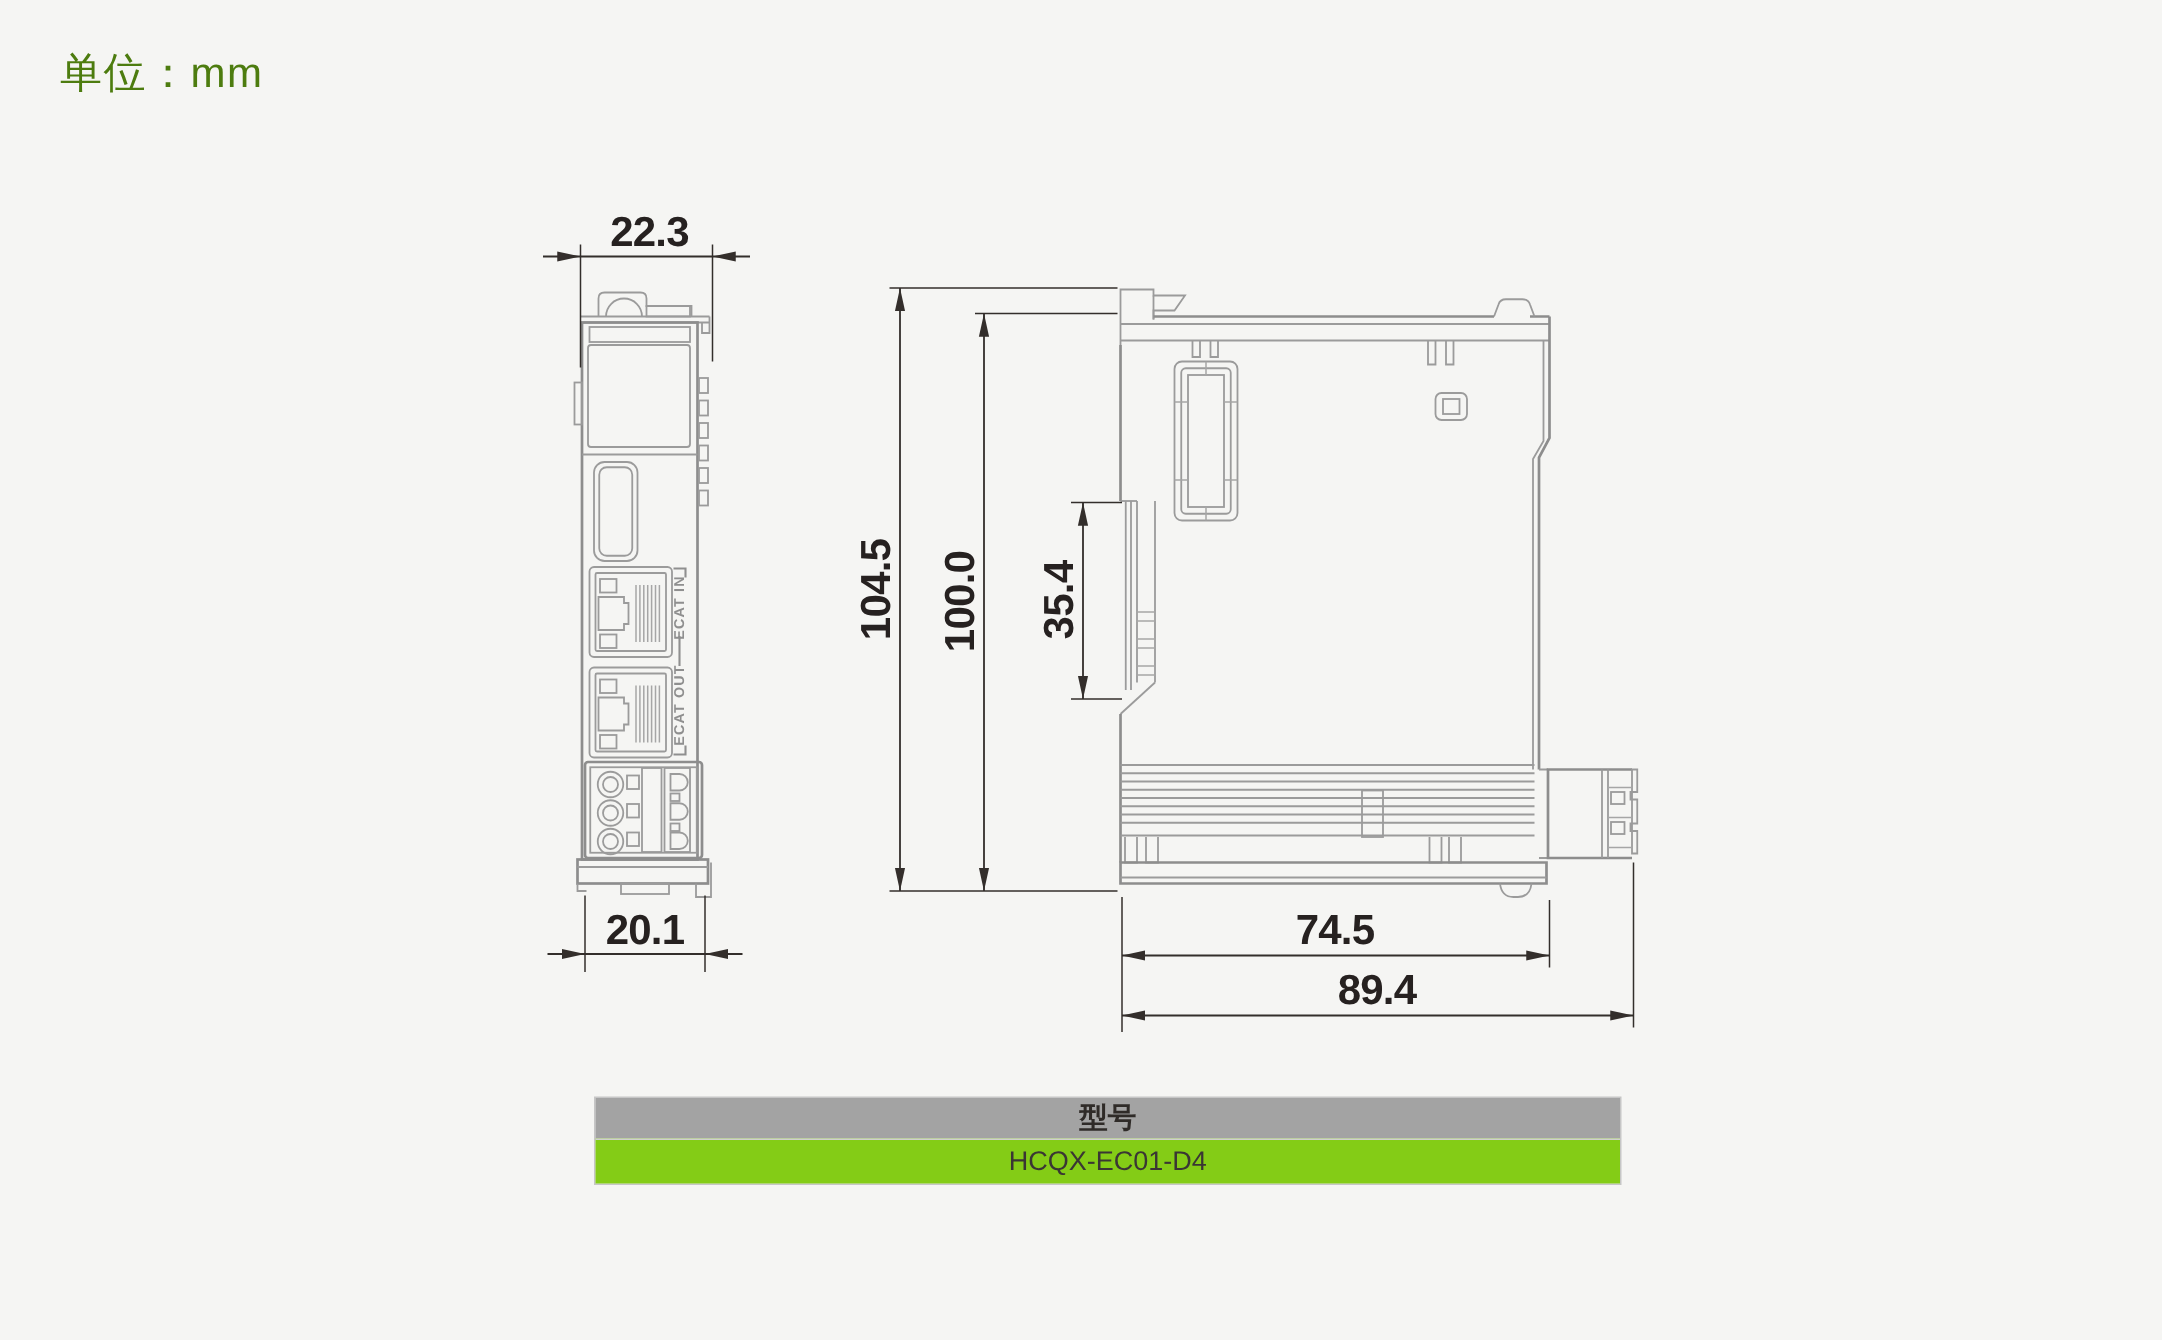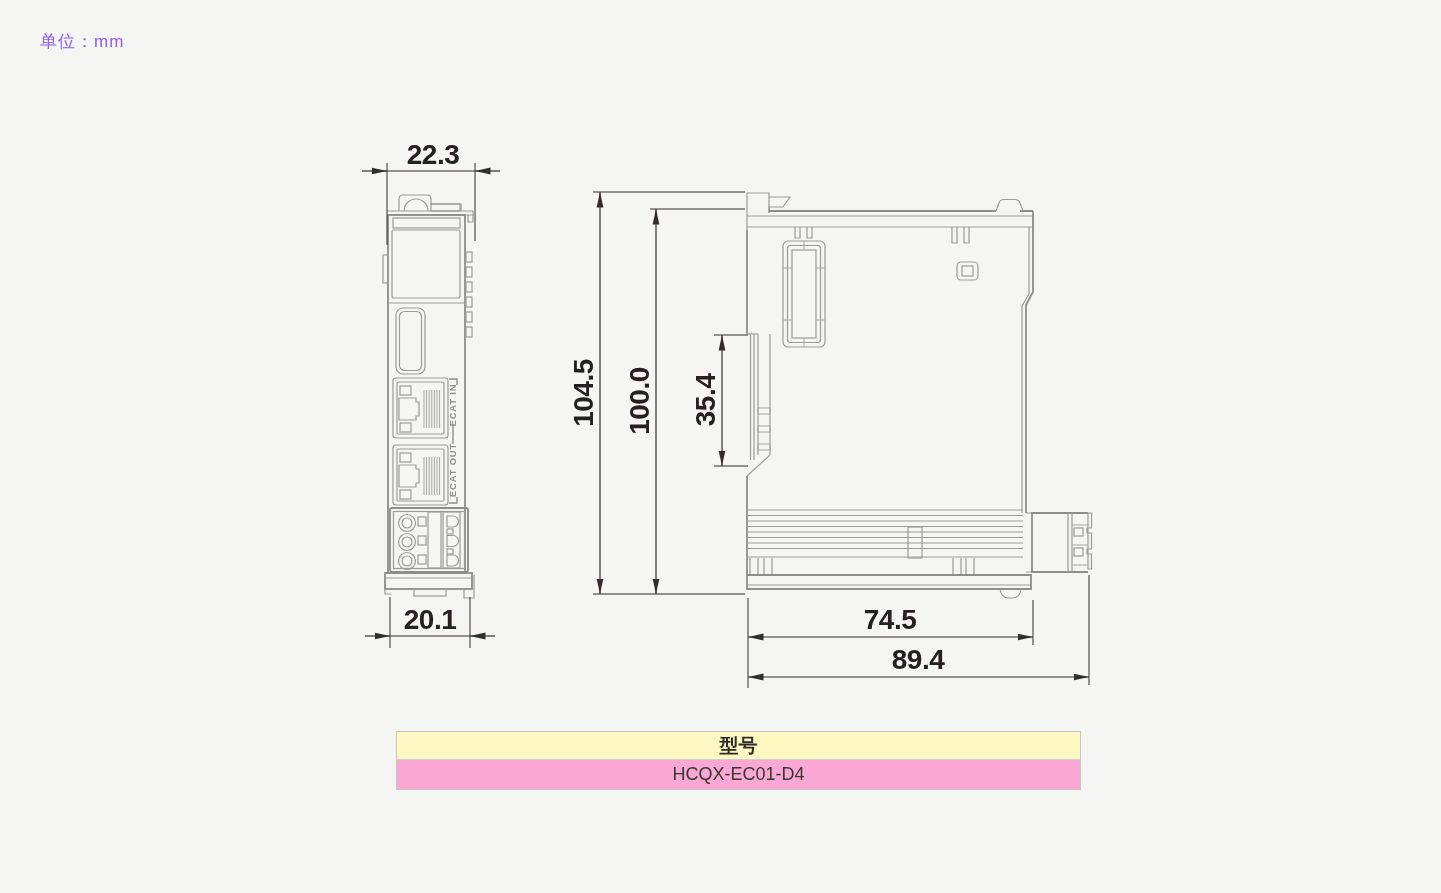--- a/index.html
+++ b/index.html
@@ -5,44 +5,44 @@
   html,body{margin:0;padding:0;}
   body{
     width:1441px;height:893px;
     background:#f5f5f3;
     font-family:"Liberation Sans", sans-serif;
     position:relative;
     overflow:hidden;
   }
   .unit-label{
     position:absolute;left:40px;top:30px;
-    font-size:17px;color:#8b5cf6;letter-spacing:1px;
+    font-size:28px;color:#4d7c0f;letter-spacing:1px;
   }
   .drawing-svg{position:absolute;left:0;top:0;}
 
   
   .ol{fill:none;stroke:#9b9b9b;stroke-width:1.2;}
   .ol2{fill:none;stroke:#8d8d8d;stroke-width:1.8;}
   .olt{fill:none;stroke:#a6a6a6;stroke-width:1;}
   .ext{stroke:#332e2b;stroke-width:1;fill:none;}
   .dimline{stroke:#332e2b;stroke-width:1.2;fill:none;}
   .dimtxt{fill:#262120;font-family:"Liberation Sans",sans-serif;font-weight:bold;font-size:28px;letter-spacing:-0.5px;}
   .porttxt{fill:#8f8f8f;font-family:"Liberation Sans",sans-serif;font-weight:bold;font-size:9.5px;letter-spacing:0.8px;}
   .bracket{fill:none;stroke:#8f8f8f;stroke-width:1.4;}
 
   
   .model-table{
     position:absolute;left:396px;top:731px;width:685px;
     border:1px solid #c6c6c6;box-sizing:border-box;
   }
   .mt-header{
-    height:27px;line-height:27px;background:#fef9c3;
+    height:27px;line-height:27px;background:#a3a3a3;
     text-align:center;font-size:19px;font-weight:bold;color:#2f2b28;
   }
-  .mt-row{display:flex;border-top:1px solid #cfcfcf;background:#f9a8d4;}
+  .mt-row{display:flex;border-top:1px solid #cfcfcf;background:#84cc16;}
   .mt-cell{
     flex:1;height:29px;line-height:29px;text-align:center;
     font-size:18px;color:#3a3634;border-right:1px solid #cfcfcf;
   }
   .mt-cell:last-child{border-right:none;}
 </style>
 </head>
 <body>
 
 <div class="unit-label">单位：mm</div>

